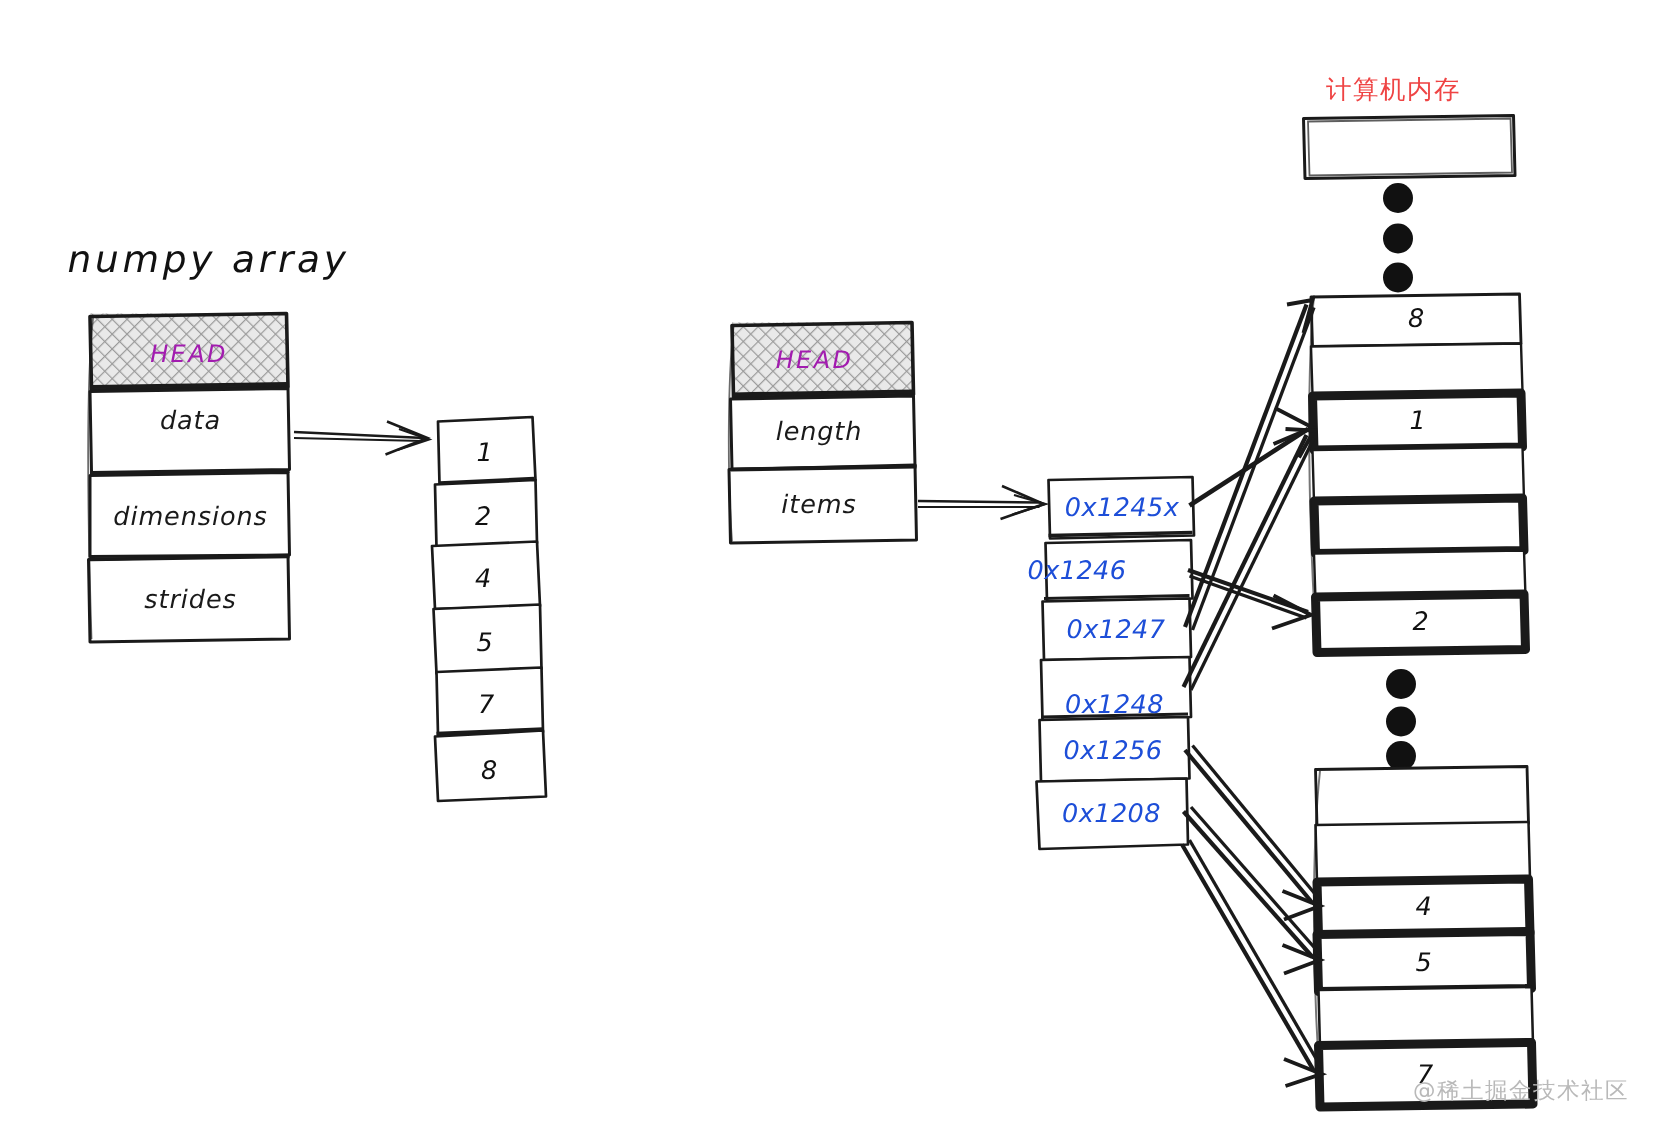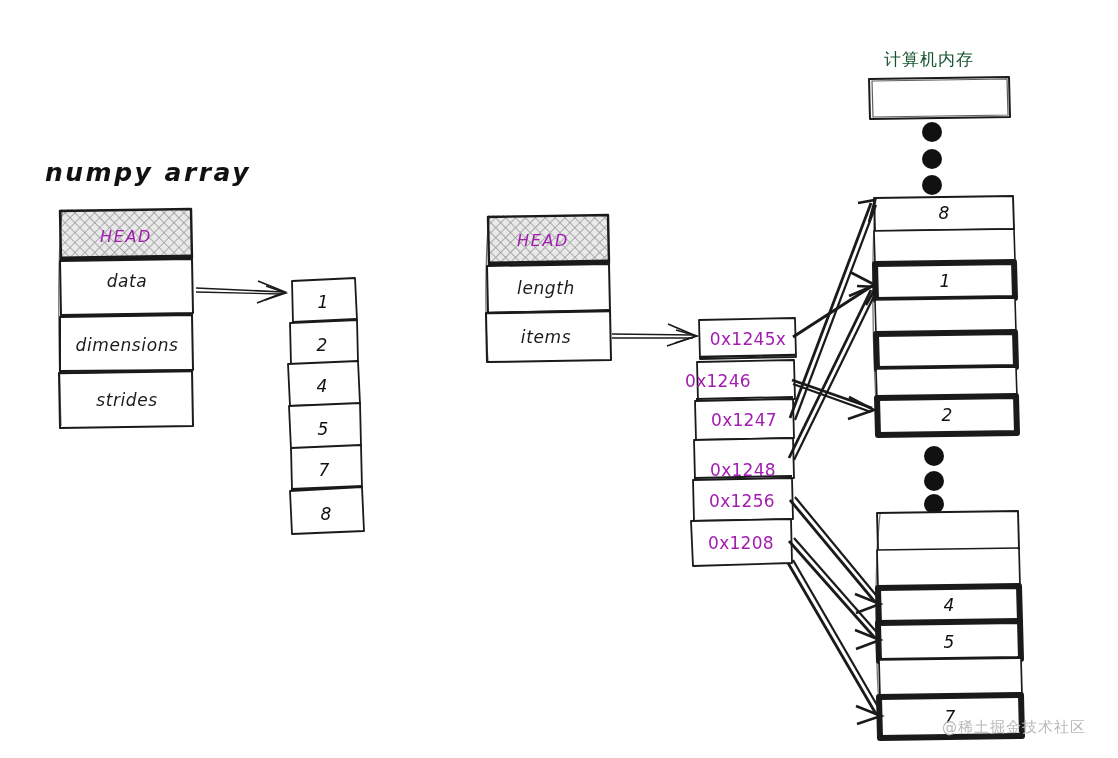--- a/index.html
+++ b/index.html
@@ -28,48 +28,49 @@
     position: absolute;
     font-family: "DejaVu Sans", sans-serif;
     color: #1a1a1a;
     white-space: nowrap;
     pointer-events: none;
   }
   .section-title {
     font-size: 25px;
     letter-spacing: 2.5px;
     font-style: italic;
-    font-weight: 700;
+    font-weight: 400;
     color: #111;
   }
   .cell-text {
     font-size: 17px;
     font-style: italic;
     letter-spacing: 0.6px;
     color: #1a1a1a;
   }
   .head-text {
     font-size: 16px;
     font-style: italic;
     letter-spacing: 1.6px;
     color: #a21caf;
   }
   .addr-text {
     font-size: 17px;
+    font-style: italic;
     letter-spacing: 0.3px;
-    color: #a21caf;
+    color: #1d4ed8;
   }
   .num-text {
     font-size: 17px;
     font-style: italic;
     color: #111;
   }
   .cn-title {
     font-size: 17px;
-    color: #14532d;
+    color: #ef4444;
     letter-spacing: 1px;
   }
   .watermark {
     font-size: 15px;
     color: #b9b9b9;
     letter-spacing: 1px;
   }
   .ctr { transform: translate(-50%, -50%); }
 </style>
 </head>

